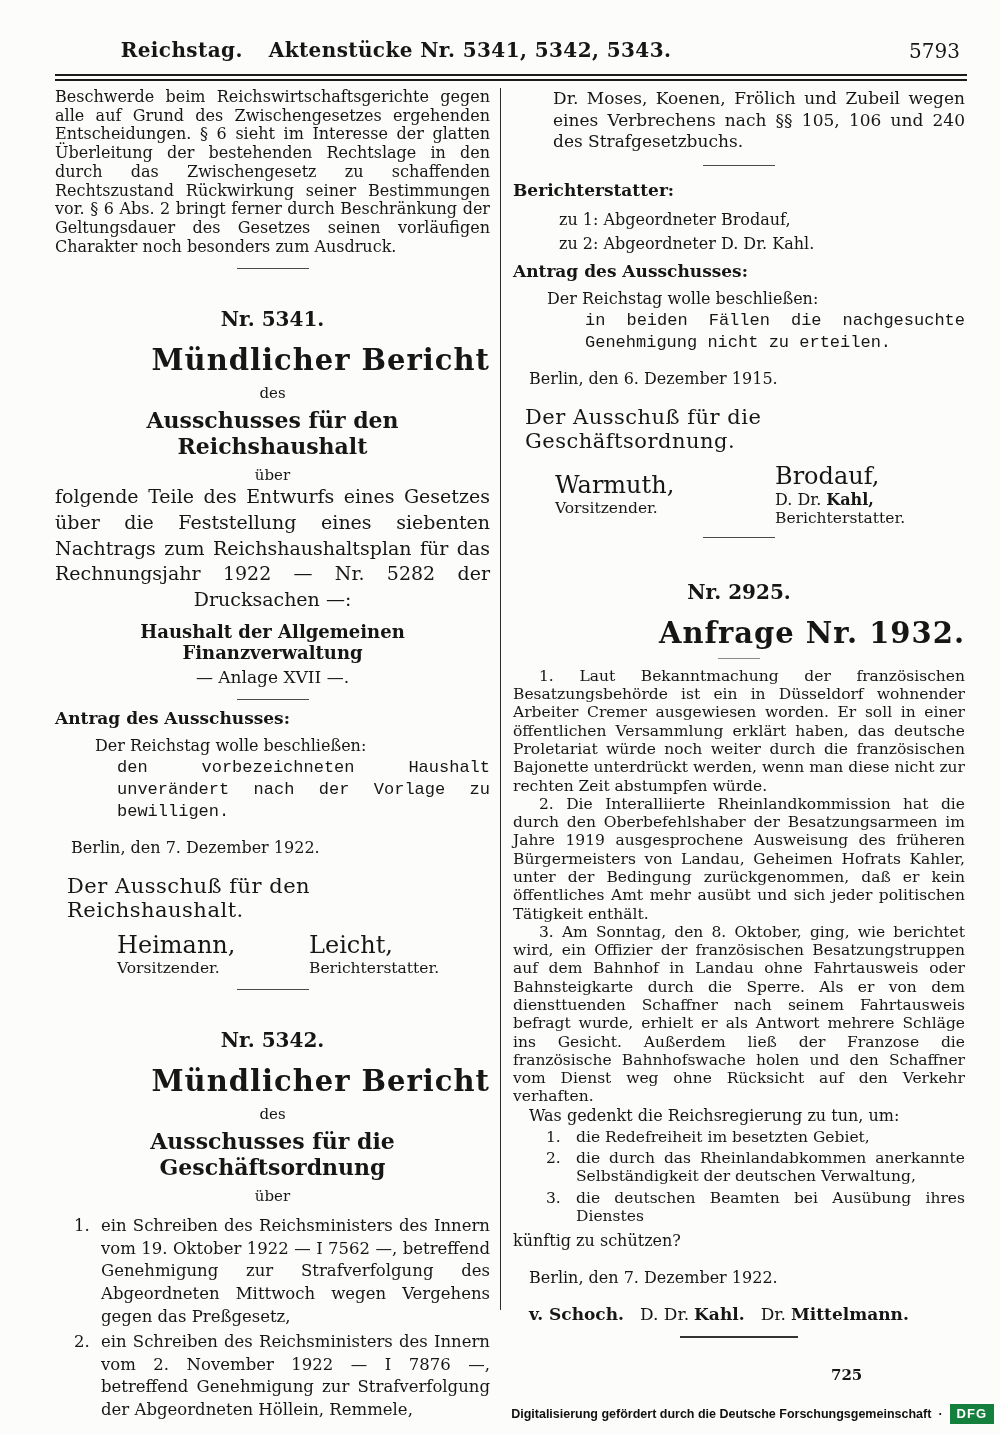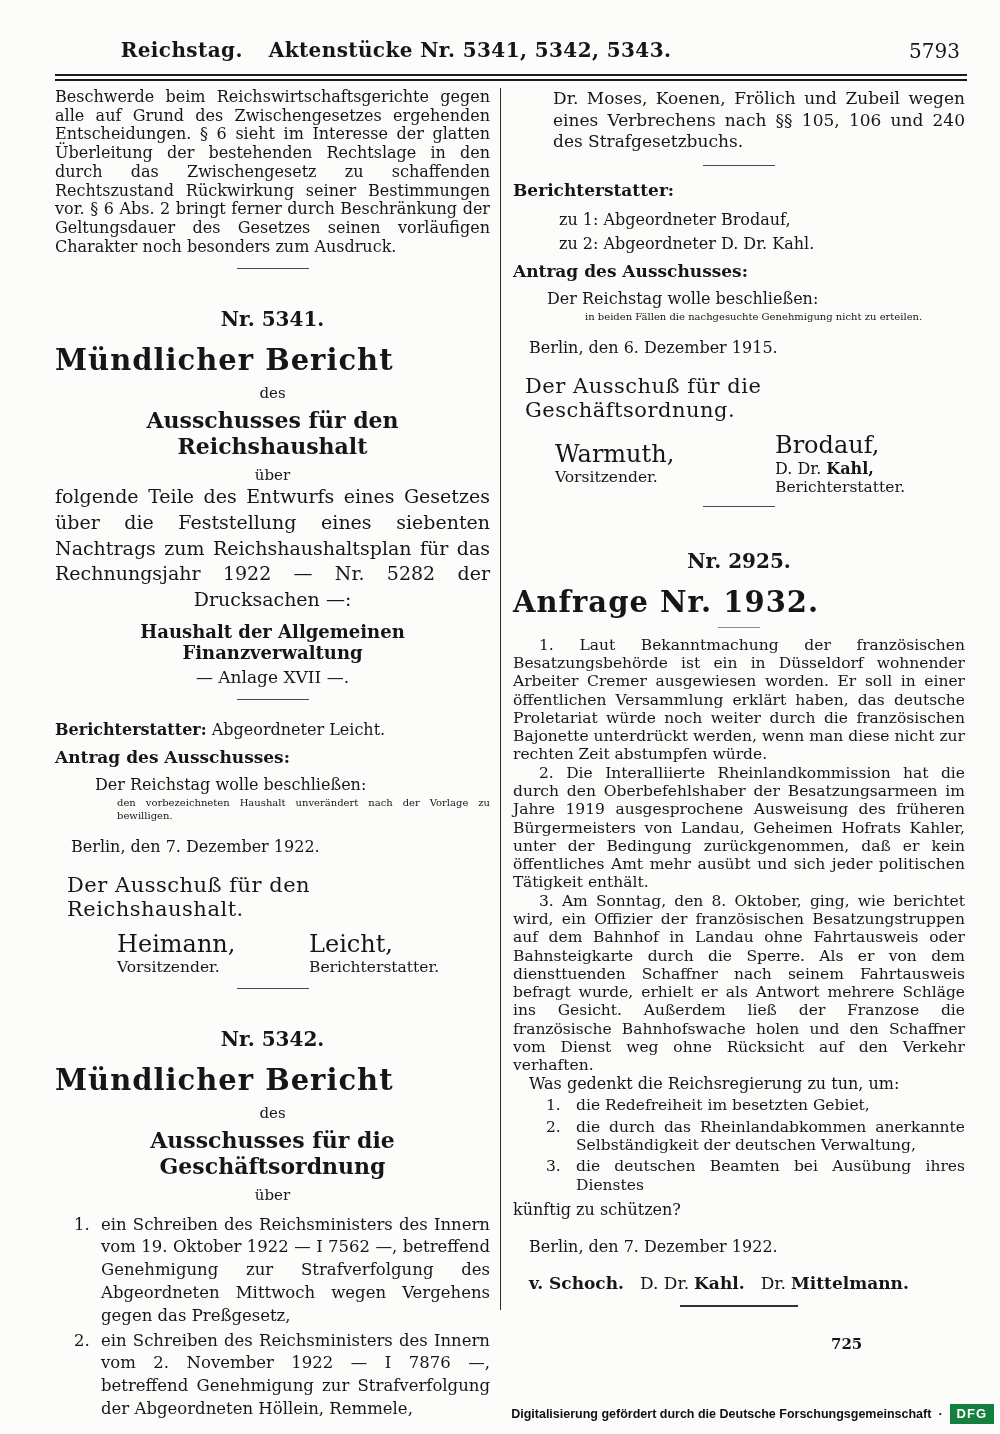--- a/index.html
+++ b/index.html
@@ -18,31 +18,31 @@
   .col{position:absolute;top:88px;}
   .col-left{left:55px;width:435px;}
   .col-right{left:513px;width:452px;}
   p{margin:0;}
   .body-p{font-size:16px;line-height:1.17;text-align:justify;}
   .sep{border-top:1px solid #4a4a4a;width:72px;margin:12px auto 0;}
   .sep.small{width:42px;border-top-color:#8a8a8a;}
   .sep.thick{width:118px;border-top:2px solid #333;}
   
   .doc-number{text-align:center;font-weight:bold;font-size:20px;margin-top:38px;}
-  .doc-title{text-align:left;font-weight:bold;font-size:29px;margin-top:12px;letter-spacing:1px;}
+  .doc-title{text-align:right;font-weight:bold;font-size:29px;margin-top:12px;letter-spacing:1px;}
   .doc-of,.doc-about{text-align:center;font-size:15px;margin-top:7px;}
   .doc-committee{text-align:center;font-weight:bold;font-size:22px;margin-top:5px;}
   .subject{font-size:19px;line-height:1.35;text-align:justify;text-align-last:center;}
   .subject-budget{text-align:center;font-weight:bold;font-size:18px;margin-top:8px;}
   .subject-annex{text-align:center;font-size:17px;margin-top:4px;}
   
   .rapporteur-line{margin-top:20px;font-size:16px;}
   .label-bold{font-weight:bold;font-size:17px;margin-top:8px;}
   .motion-intro{padding-left:40px;margin-top:8px;font-size:16px;}
-  .motion-text{padding-left:62px;margin-top:2px;font-size:10px;line-height:1.3;text-align:justify;}
+  .motion-text{padding-left:62px;margin-top:2px;font-size:17px;line-height:1.3;text-align:justify;font-family:Liberation Mono, monospace;}
   .motion-text.right-col{padding-left:72px;}
   .date-line{padding-left:16px;margin-top:15px;font-size:16px;}
   .committee-sig{font-size:21px;margin-top:17px;padding-left:12px;letter-spacing:.5px;}
   .sig-row{display:flex;margin-top:9px;align-items:center;}
   .sig-name{font-weight:normal;font-size:24px;}
   .sig-role{font-size:15.5px;}
   .sig-line3{font-size:16px;}
   .l-s1{margin-left:62px;width:192px;}
   .r-s1{margin-left:42px;width:220px;}
   
@@ -89,22 +89,20 @@
     <p class="doc-number">Nr. 5341.</p>
     <p class="doc-title">Mündlicher Bericht</p>
     <p class="doc-of">des</p>
     <p class="doc-committee">Ausschusses für den Reichshaushalt</p>
     <p class="doc-about">über</p>
     <p class="subject">folgende Teile des Entwurfs eines Gesetzes über die Feststellung eines siebenten Nachtrags zum Reichshaushaltsplan für das Rechnungsjahr 1922 — Nr. 5282 der Drucksachen —:</p>
     <p class="subject-budget">Haushalt der Allgemeinen Finanzverwaltung</p>
     <p class="subject-annex">— Anlage XVII —.</p>
     <div class="sep"></div>
 
-    <p class="rapporteur-line"><b>Berichterstatter:</b>
-      <span>Abgeordneter Leicht.</span></p>
     <p class="label-bold">Antrag des Ausschusses:</p>
     <p class="motion-intro">Der Reichstag wolle beschließen:</p>
     <p class="motion-text">den vorbezeichneten Haushalt unverändert nach der Vorlage zu bewilligen.</p>
     <p class="date-line">Berlin, den 7. Dezember 1922.</p>
     <p class="committee-sig">Der Ausschuß für den Reichshaushalt.</p>
 
     <div class="sig-row">
       <div class="l-s1">
         <div class="sig-name">Heimann,</div>
         <div class="sig-role">Vorsitzender.</div>

